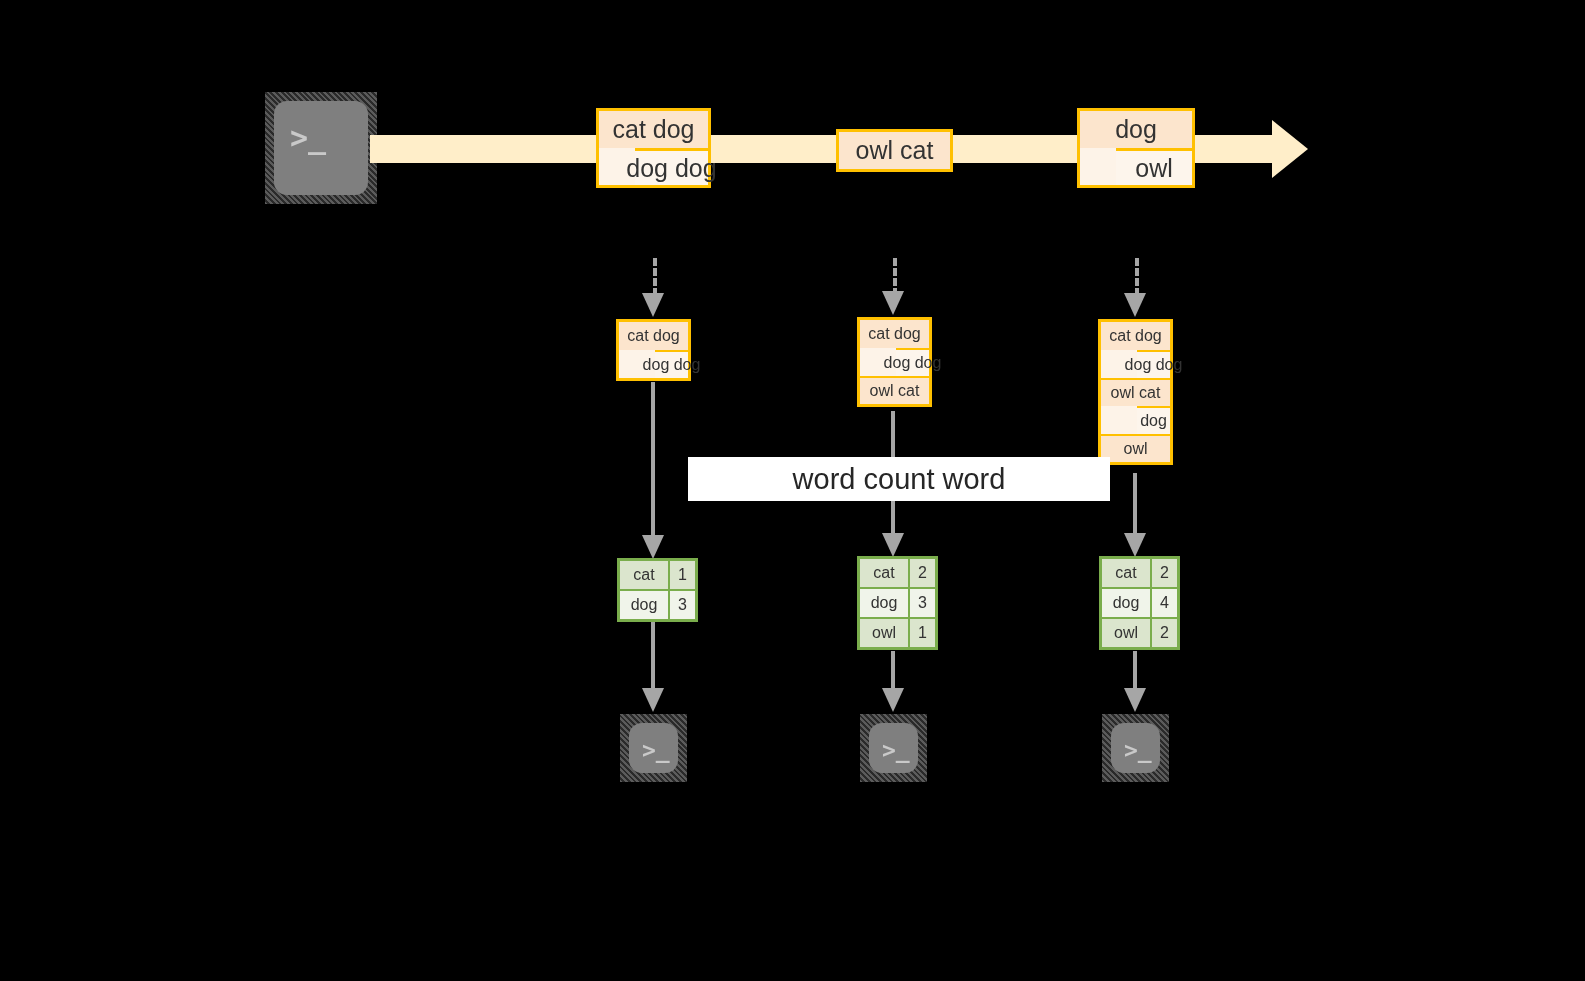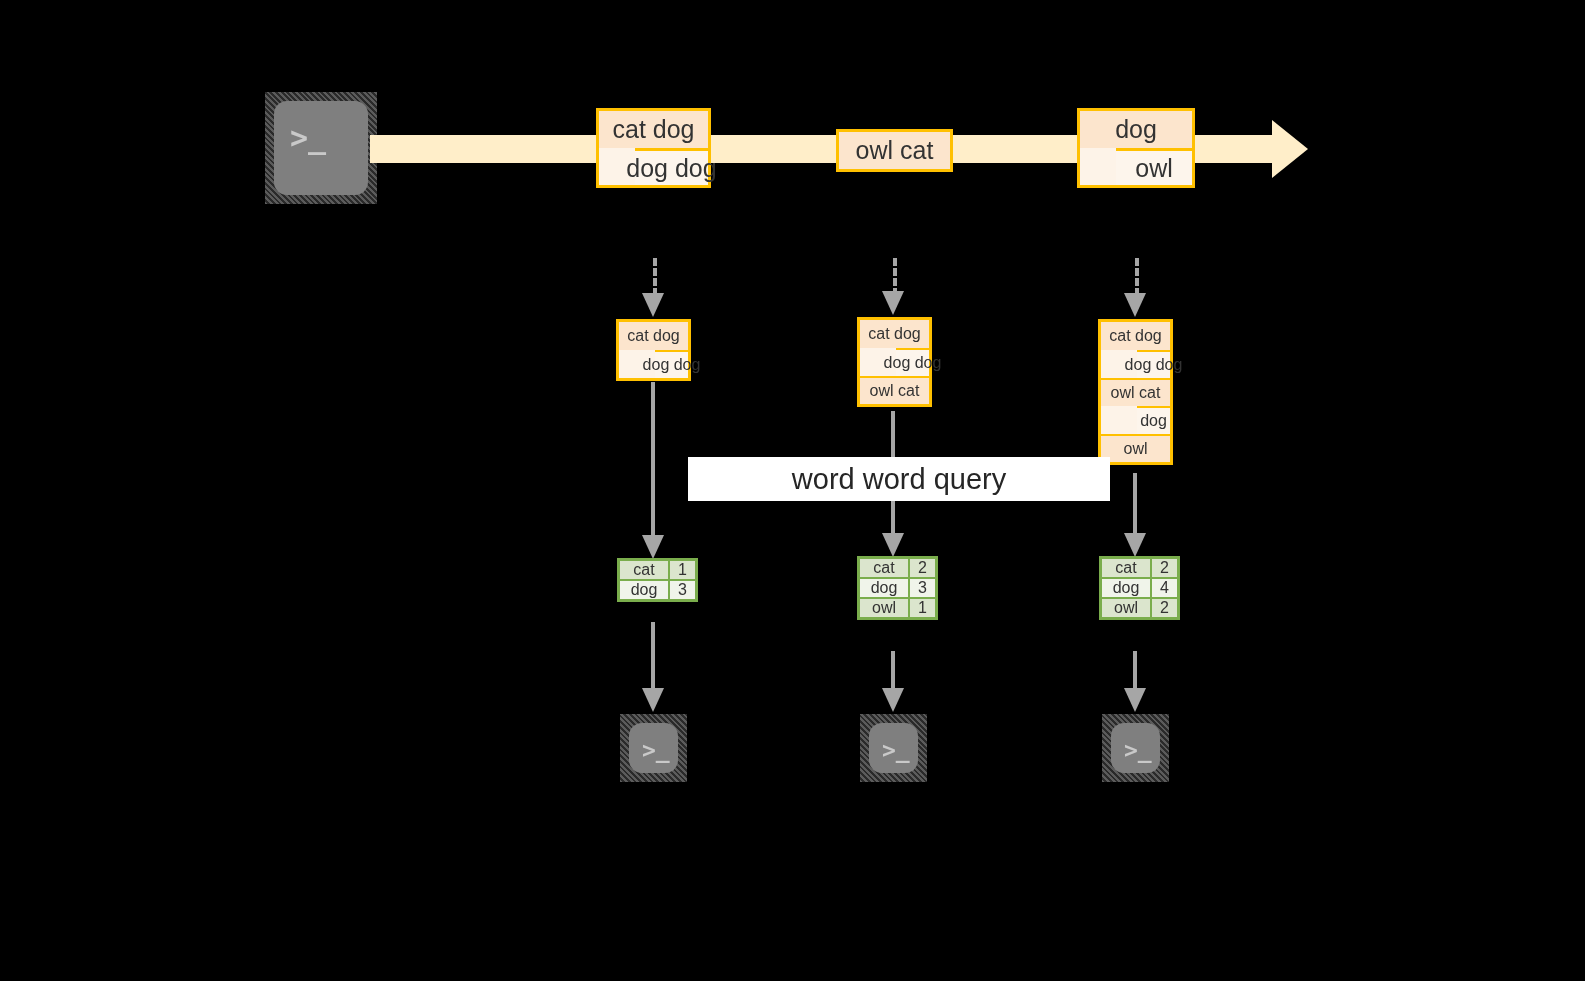--- a/index.html
+++ b/index.html
@@ -84,21 +84,21 @@
 
   
   .gtable {
     position: absolute;
     box-sizing: border-box;
     border: 3px solid #7aad4c;
     background: #eef3e6;
   }
   .gtable .grow {
     display: flex;
-    height: 18px;
+    height: 28px;
     justify-content: flex-end;
   }
   .gtable .grow + .grow { border-top: 2px solid #7aad4c; }
   .gtable .gcell {
     box-sizing: border-box;
     display: flex;
     align-items: center;
     justify-content: center;
     color: #333333;
     font-size: 16px;
@@ -270,16 +270,16 @@
   <div class="gline" style="left:1133px; top:651px; height:45px;"></div>
   <div class="ghead" style="left:1124px; top:688px;"></div>
 
   <div class="term term-small" style="left:1102px; top:714px; width:67px; height:68px;">
     <div class="term-inner">
       <span class="prompt">&gt;_</span>
     </div>
   </div>
 
   <div class="qlabel" style="left:688px; top:457px; width:422px; height:44px;">
-    <span>word word query</span>
+    <span>word count word</span>
   </div>
 
 </div>
 
 </body></html>

